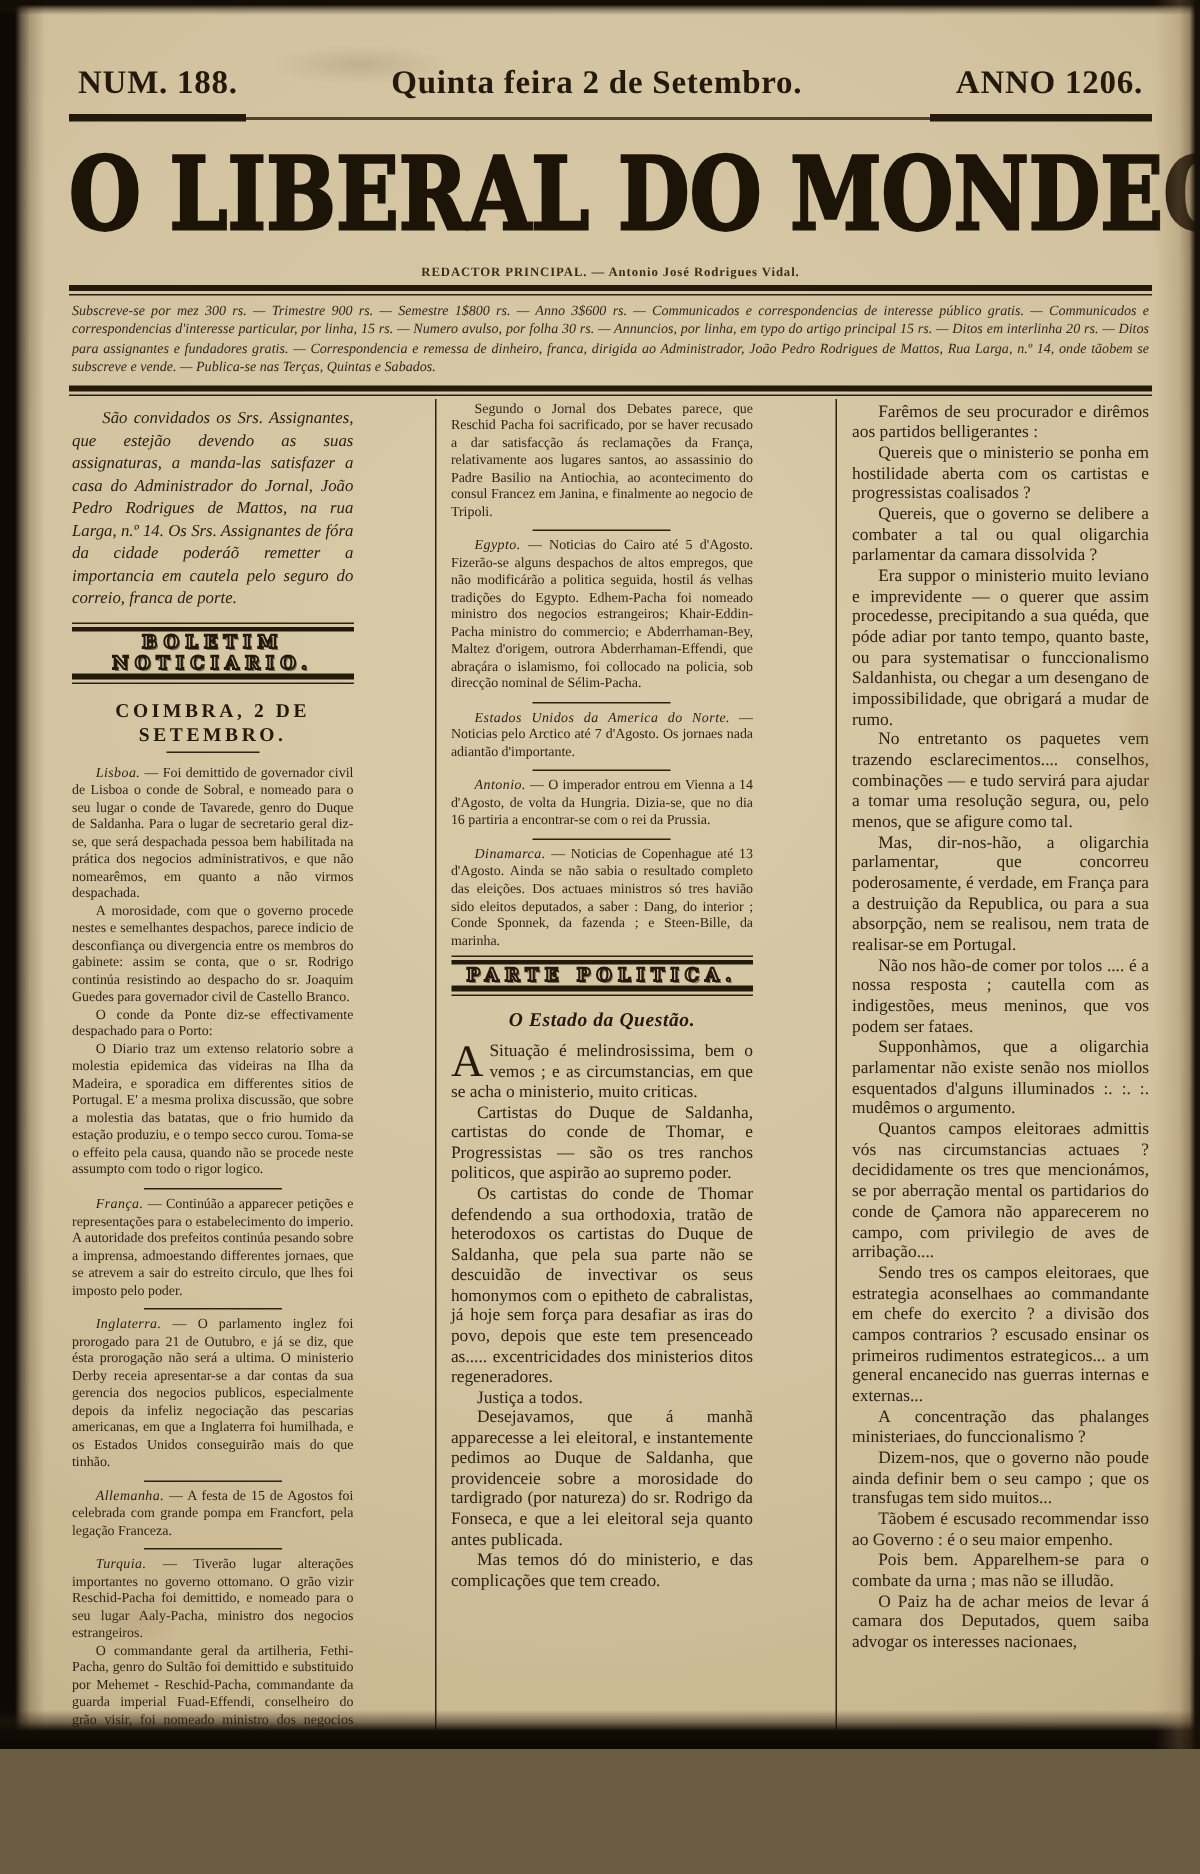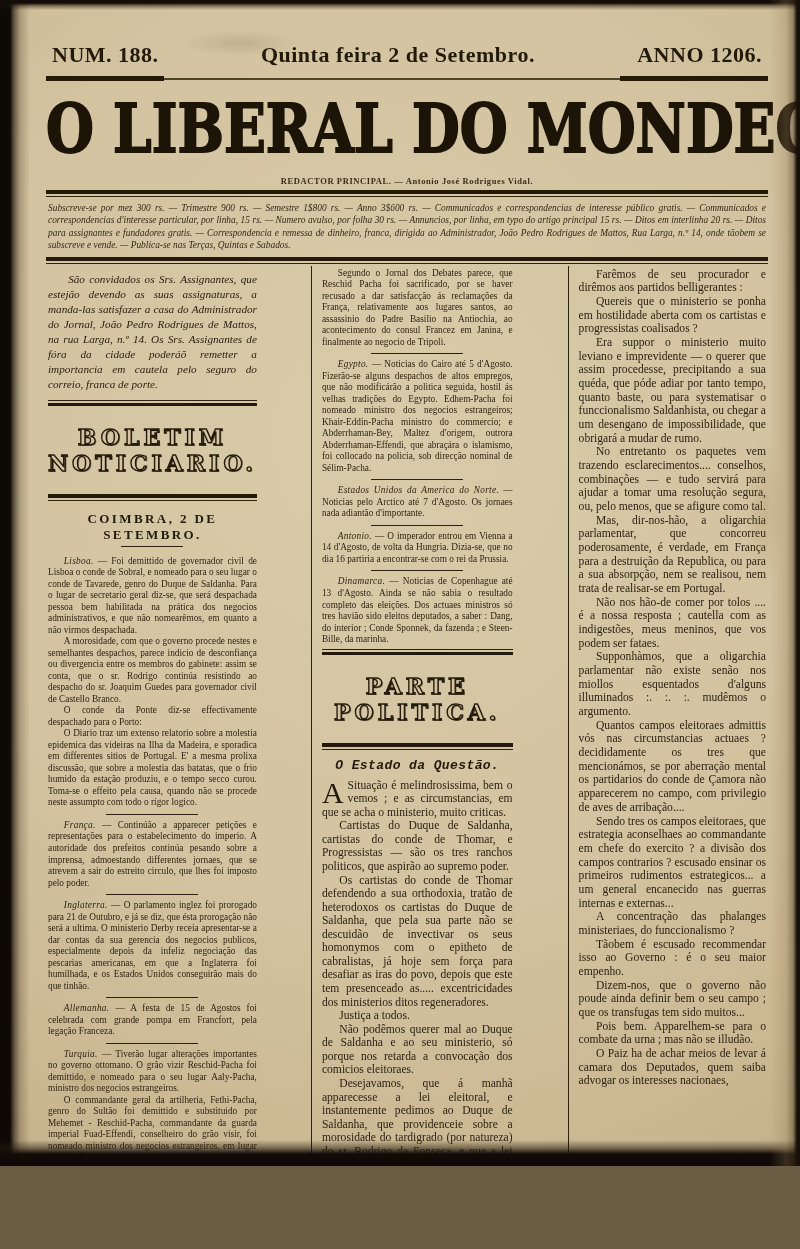--- a/index.html
+++ b/index.html
@@ -64,29 +64,29 @@
   p{margin:0;}
   .news{font-size:9.3px;line-height:1.24;text-indent:1.7em;color:#2e2415;}
   .lead{font-style:italic;letter-spacing:.3px;}
   .item-rule{width:92px;border-top:1.5px solid #2b2114;margin:5px auto 5px auto;}
 
   .notice{font-style:italic;font-size:11.2px;line-height:1.34;text-indent:1.8em;
     color:#2b2013;margin:4px 0 8px 0;}
 
   .display-heading{
     text-align:center;font-family:"DejaVu Serif",serif;font-weight:bold;
-    font-size:22px;letter-spacing:4px;margin:18px 0;
+    font-size:12px;letter-spacing:4px;margin:0 0;
     color:#d5c5a0;-webkit-text-stroke:1.4px #241a0c;
     text-shadow:1.2px 1.2px 0 rgba(36,26,12,.55);}
   .dateline{text-align:center;font-weight:bold;font-size:13px;letter-spacing:2.4px;
     color:#241a0c;margin:10px 0 1px 0;}
   .short-rule{width:62px;border-top:1.5px solid #2b2114;margin:3px auto 9px auto;}
 
   .subheading{text-align:center;font-style:italic;font-weight:bold;
-    font-size:13px;margin:8px 0 6px 0;color:#241a0c;letter-spacing:.4px;font-family:Liberation Mono, monospace;}
+    font-size:13px;margin:8px 0 6px 0;color:#241a0c;letter-spacing:.4px;}
 
   .politica-para{font-size:11.6px;line-height:1.17;text-indent:1.5em;color:#2c2214;}
   .col3 .politica-para{line-height:1.18;}
   .dropcap-para{text-indent:0;}
   .dropcap{float:left;font-size:30px;line-height:.78;font-weight:normal;
     padding:2px 4px 0 0;color:#241a0c;}
 
   .spacer-sm{height:3px;}
 </style>
 </head>
@@ -166,38 +166,38 @@
         <div class="rule-pair-down"></div>
         <h2 class="display-heading">PARTE POLITICA.</h2>
         <div class="rule-pair-up"></div>
 
         <h3 class="subheading">O Estado da Questão.</h3>
 
         <p class="politica-para dropcap-para"><span class="dropcap">A</span><span>Situação é melindrosissima, bem o vemos ; e as circumstancias, em que se acha o ministerio, muito criticas.</span></p>
         <p class="politica-para">Cartistas do Duque de Saldanha, cartistas do conde de Thomar, e Progressistas — são os tres ranchos politicos, que aspirão ao supremo poder.</p>
         <p class="politica-para">Os cartistas do conde de Thomar defendendo a sua orthodoxia, tratão de heterodoxos os cartistas do Duque de Saldanha, que pela sua parte não se descuidão de invectivar os seus homonymos com o epitheto de cabralistas, já hoje sem força para desafiar as iras do povo, depois que este tem presenceado as..... excentricidades dos ministerios ditos regeneradores.</p>
         <p class="politica-para">Justiça a todos.</p>
-        <p class="politica-para">Não podêmos querer mal ao Duque de Saldanha e ao seu ministerio, só porque nos retarda a convocação dos comicios eleitoraes.</p>
         <p class="politica-para">Desejavamos, que á manhã apparecesse a lei eleitoral, e instantemente pedimos ao Duque de Saldanha, que providenceie sobre a morosidade do tardigrado (por natureza) do sr. Rodrigo da Fonseca, e que a lei eleitoral seja quanto antes publicada.</p>
         <p class="politica-para">Mas temos dó do ministerio, e das complicações que tem creado.</p>
       </section>
 
       <section class="col col3">
         <p class="politica-para">Farêmos de seu procurador e dirêmos aos partidos belligerantes :</p>
         <p class="politica-para">Quereis que o ministerio se ponha em hostilidade aberta com os cartistas e progressistas coalisados ?</p>
+        <p class="politica-para">Quereis, que o governo se delibere a combater a tal ou qual oligarchia parlamentar da camara dissolvida ?</p>
         <p class="politica-para">Era suppor o ministerio muito leviano e imprevidente — o querer que assim procedesse, precipitando a sua quéda, que póde adiar por tanto tempo, quanto baste, ou para systematisar o funccionalismo Saldanhista, ou chegar a um desengano de impossibilidade, que obrigará a mudar de rumo.</p>
         <p class="politica-para">No entretanto os paquetes vem trazendo esclarecimentos.... conselhos, combinações — e tudo servirá para ajudar a tomar uma resolução segura, ou, pelo menos, que se afigure como tal.</p>
         <p class="politica-para">Mas, dir-nos-hão, a oligarchia parlamentar, que concorreu poderosamente, é verdade, em França para a destruição da Republica, ou para a sua absorpção, nem se realisou, nem trata de realisar-se em Portugal.</p>
         <p class="politica-para">Não nos hão-de comer por tolos .... é a nossa resposta ; cautella com as indigestões, meus meninos, que vos podem ser fataes.</p>
         <p class="politica-para">Supponhàmos, que a oligarchia parlamentar não existe senão nos miollos esquentados d'alguns illuminados :. :. :. mudêmos o argumento.</p>
         <p class="politica-para">Quantos campos eleitoraes admittis vós nas circumstancias actuaes ? decididamente os tres que mencionámos, se por aberração mental os partidarios do conde de Çamora não apparecerem no campo, com privilegio de aves de arribação....</p>
         <p class="politica-para">Sendo tres os campos eleitoraes, que estrategia aconselhaes ao commandante em chefe do exercito ? a divisão dos campos contrarios ? escusado ensinar os primeiros rudimentos estrategicos... a um general encanecido nas guerras internas e externas...</p>
         <p class="politica-para">A concentração das phalanges ministeriaes, do funccionalismo ?</p>
+        <p class="politica-para">Dizem-nos, que o governo não poude ainda definir bem o seu campo ; que os transfugas tem sido muitos...</p>
         <p class="politica-para">Tãobem é escusado recommendar isso ao Governo : é o seu maior empenho.</p>
-        <p class="politica-para">Dizem-nos, que o governo não poude ainda definir bem o seu campo ; que os transfugas tem sido muitos...</p>
         <p class="politica-para">Pois bem. Apparelhem-se para o combate da urna ; mas não se illudão.</p>
         <p class="politica-para">O Paiz ha de achar meios de levar á camara dos Deputados, quem saiba advogar os interesses nacionaes,</p>
       </section>
     </div>
   </div>
 
   <div class="edge edge-left"></div>
   <div class="edge edge-top"></div>
   <div class="edge edge-bottom"></div>
   <div class="edge edge-right"></div>

